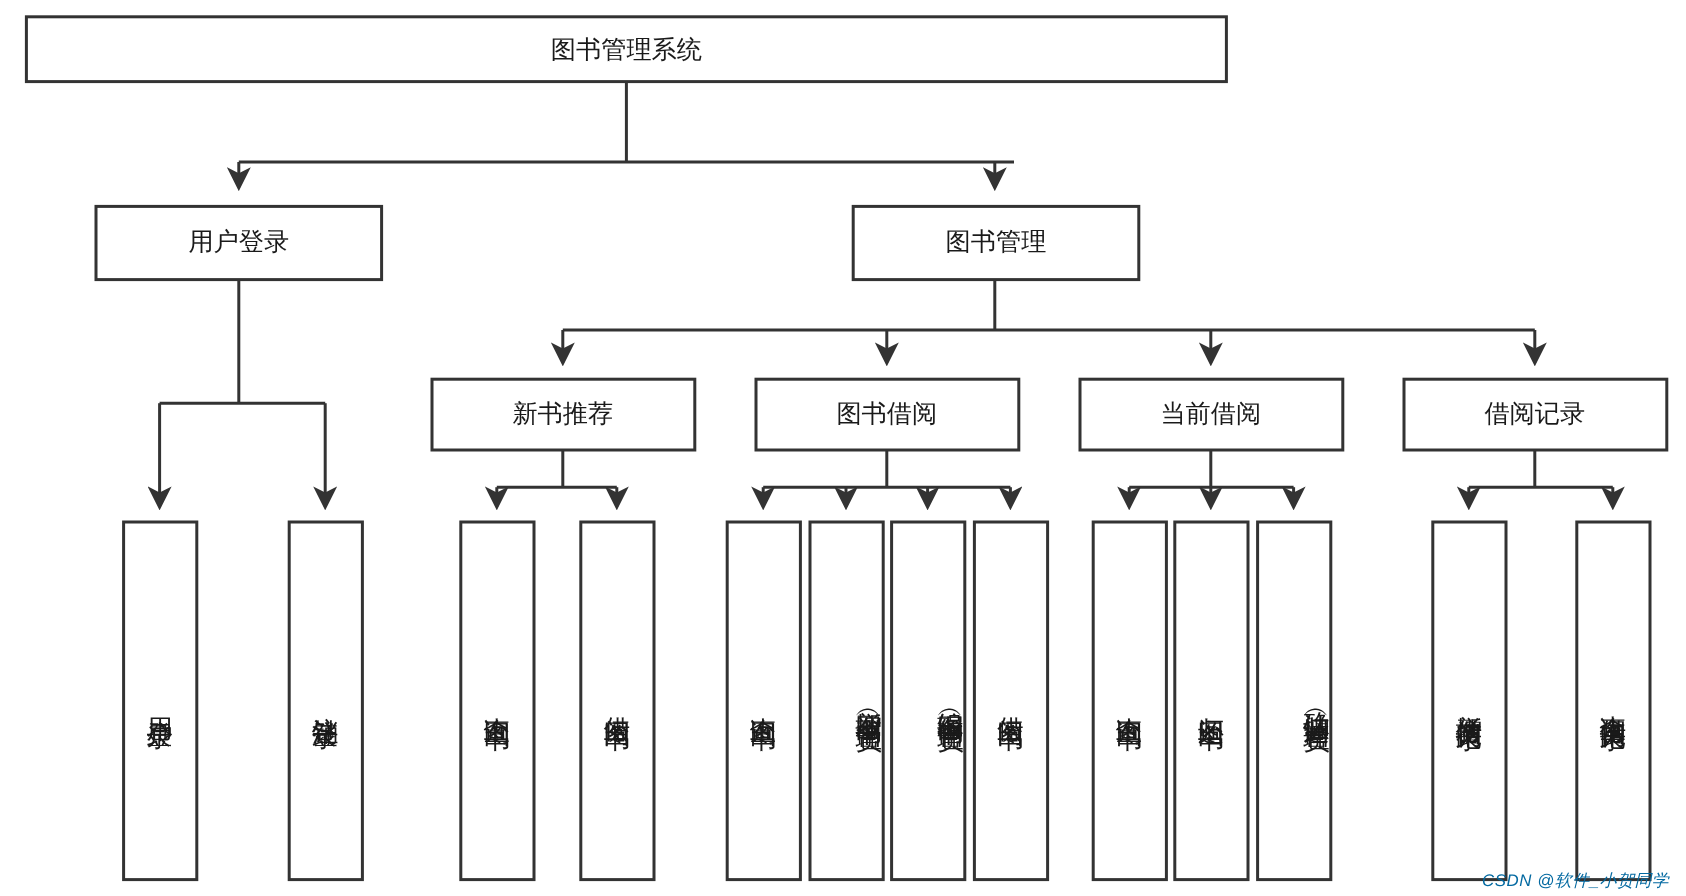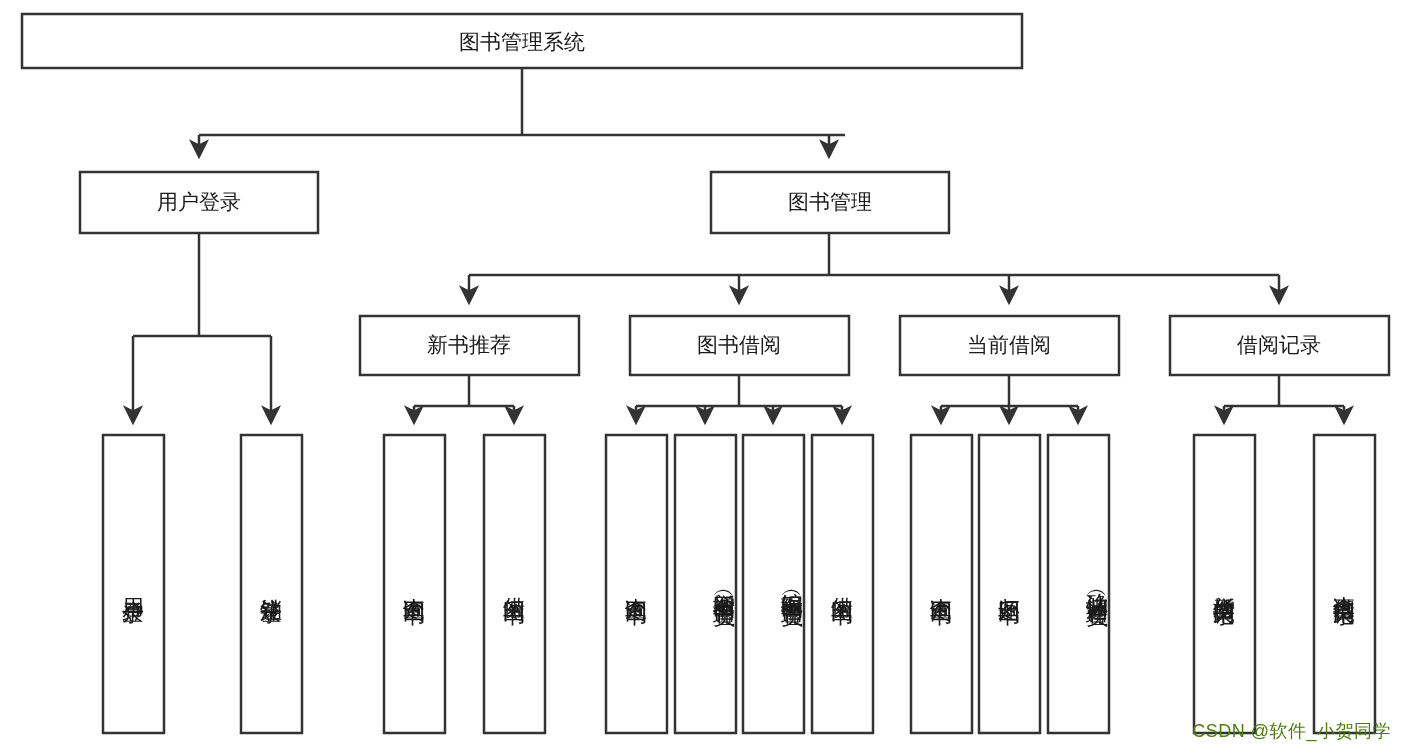--- a/index.html
+++ b/index.html
@@ -62,24 +62,25 @@
     align-items: center;
     justify-content: center;
     white-space: nowrap;
     pointer-events: none;
   }
   .watermark {
     position: absolute;
     right: 14px;
     bottom: 4px;
     font-family: "Liberation Sans", "DejaVu Sans", sans-serif;
-    font-size: 18px;
-    color: #4d7c0f;
+    font-size: 14px;
+    color: #0369a1;
     letter-spacing: 0.5px;
     white-space: nowrap;
+    font-style: italic;
   }
 </style>
 </head>
 <body>
 
 <div id="diagram-root">
 
   <svg class="diagram" viewBox="0 0 1405 747" xmlns="http://www.w3.org/2000/svg">
 
     <defs>

